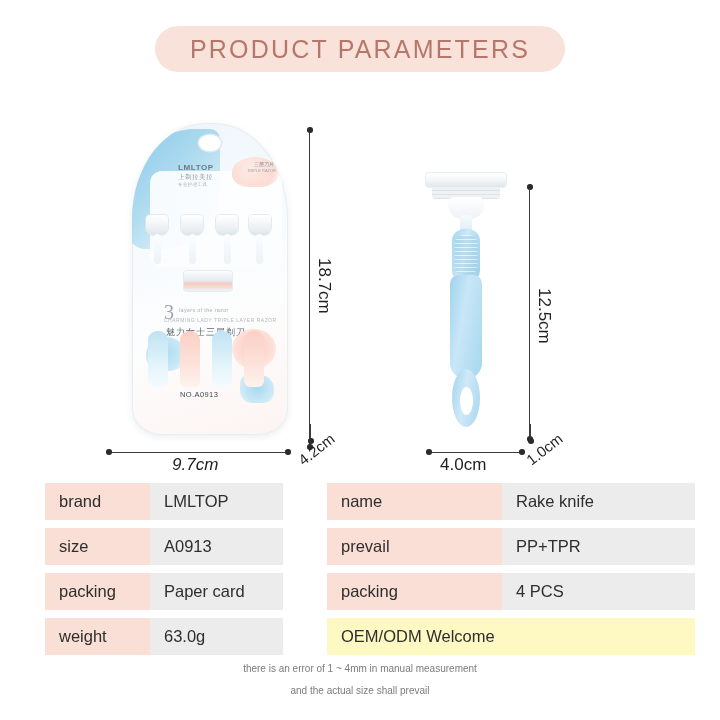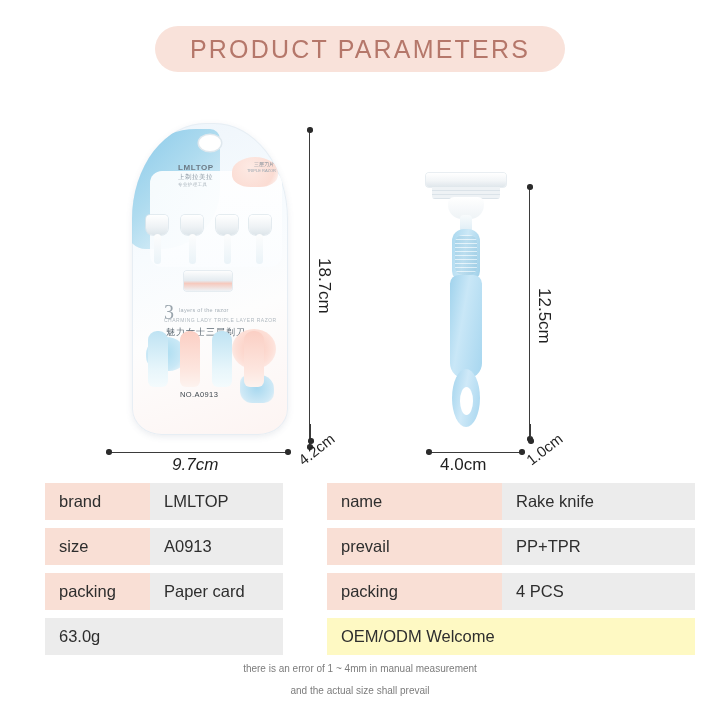--- a/index.html
+++ b/index.html
@@ -383,20 +383,21 @@
     </div>
     <div class="spec-row">
       <div class="spec-key">size</div>
       <div class="spec-val">A0913</div>
     </div>
     <div class="spec-row">
       <div class="spec-key">packing</div>
       <div class="spec-val">Paper card</div>
     </div>
     <div class="spec-row">
+      <div class="spec-key">weight</div>
       <div class="spec-val">63.0g</div>
     </div>
   </div>
 
   <div class="spec" id="spec-right">
     <div class="spec-row">
       <div class="spec-key">name</div>
       <div class="spec-val">Rake knife</div>
     </div>
     <div class="spec-row">

